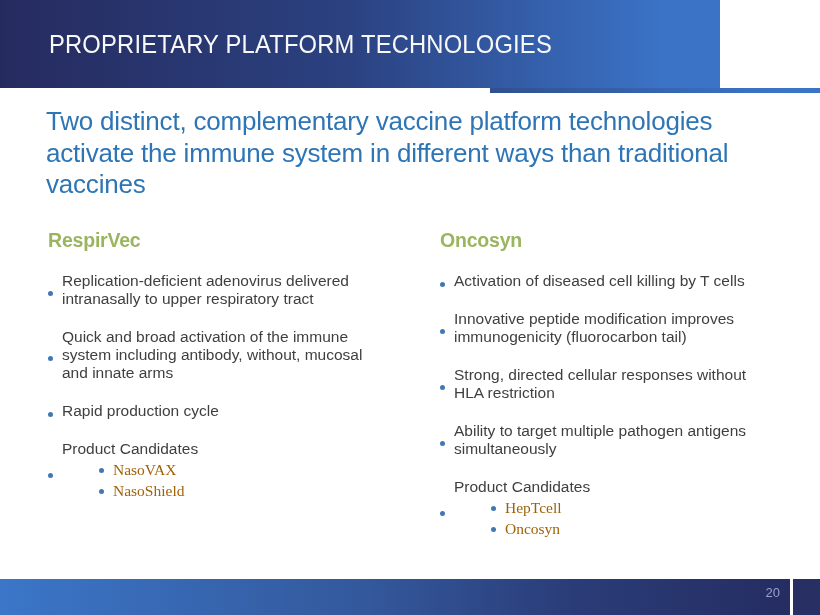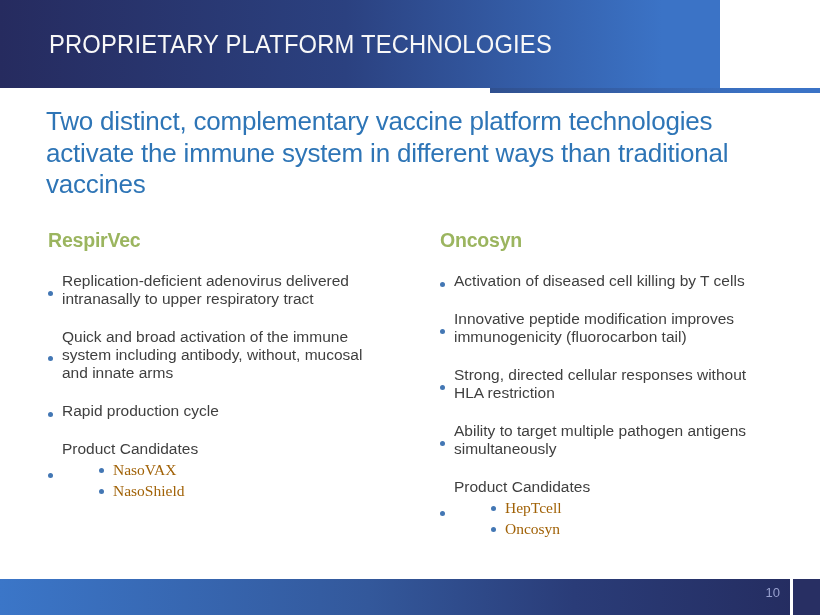--- a/index.html
+++ b/index.html
@@ -214,15 +214,15 @@
             </li>
           </ul>
         </div>
       </li>
     </ul>
   </div>
 
   <div class="footer"></div>
   <div class="footer-divider"></div>
   <div class="footer-corner"></div>
-  <div class="page-number">10</div>
+  <div class="page-number">20</div>
 
 </div>
 
 </body></html>

